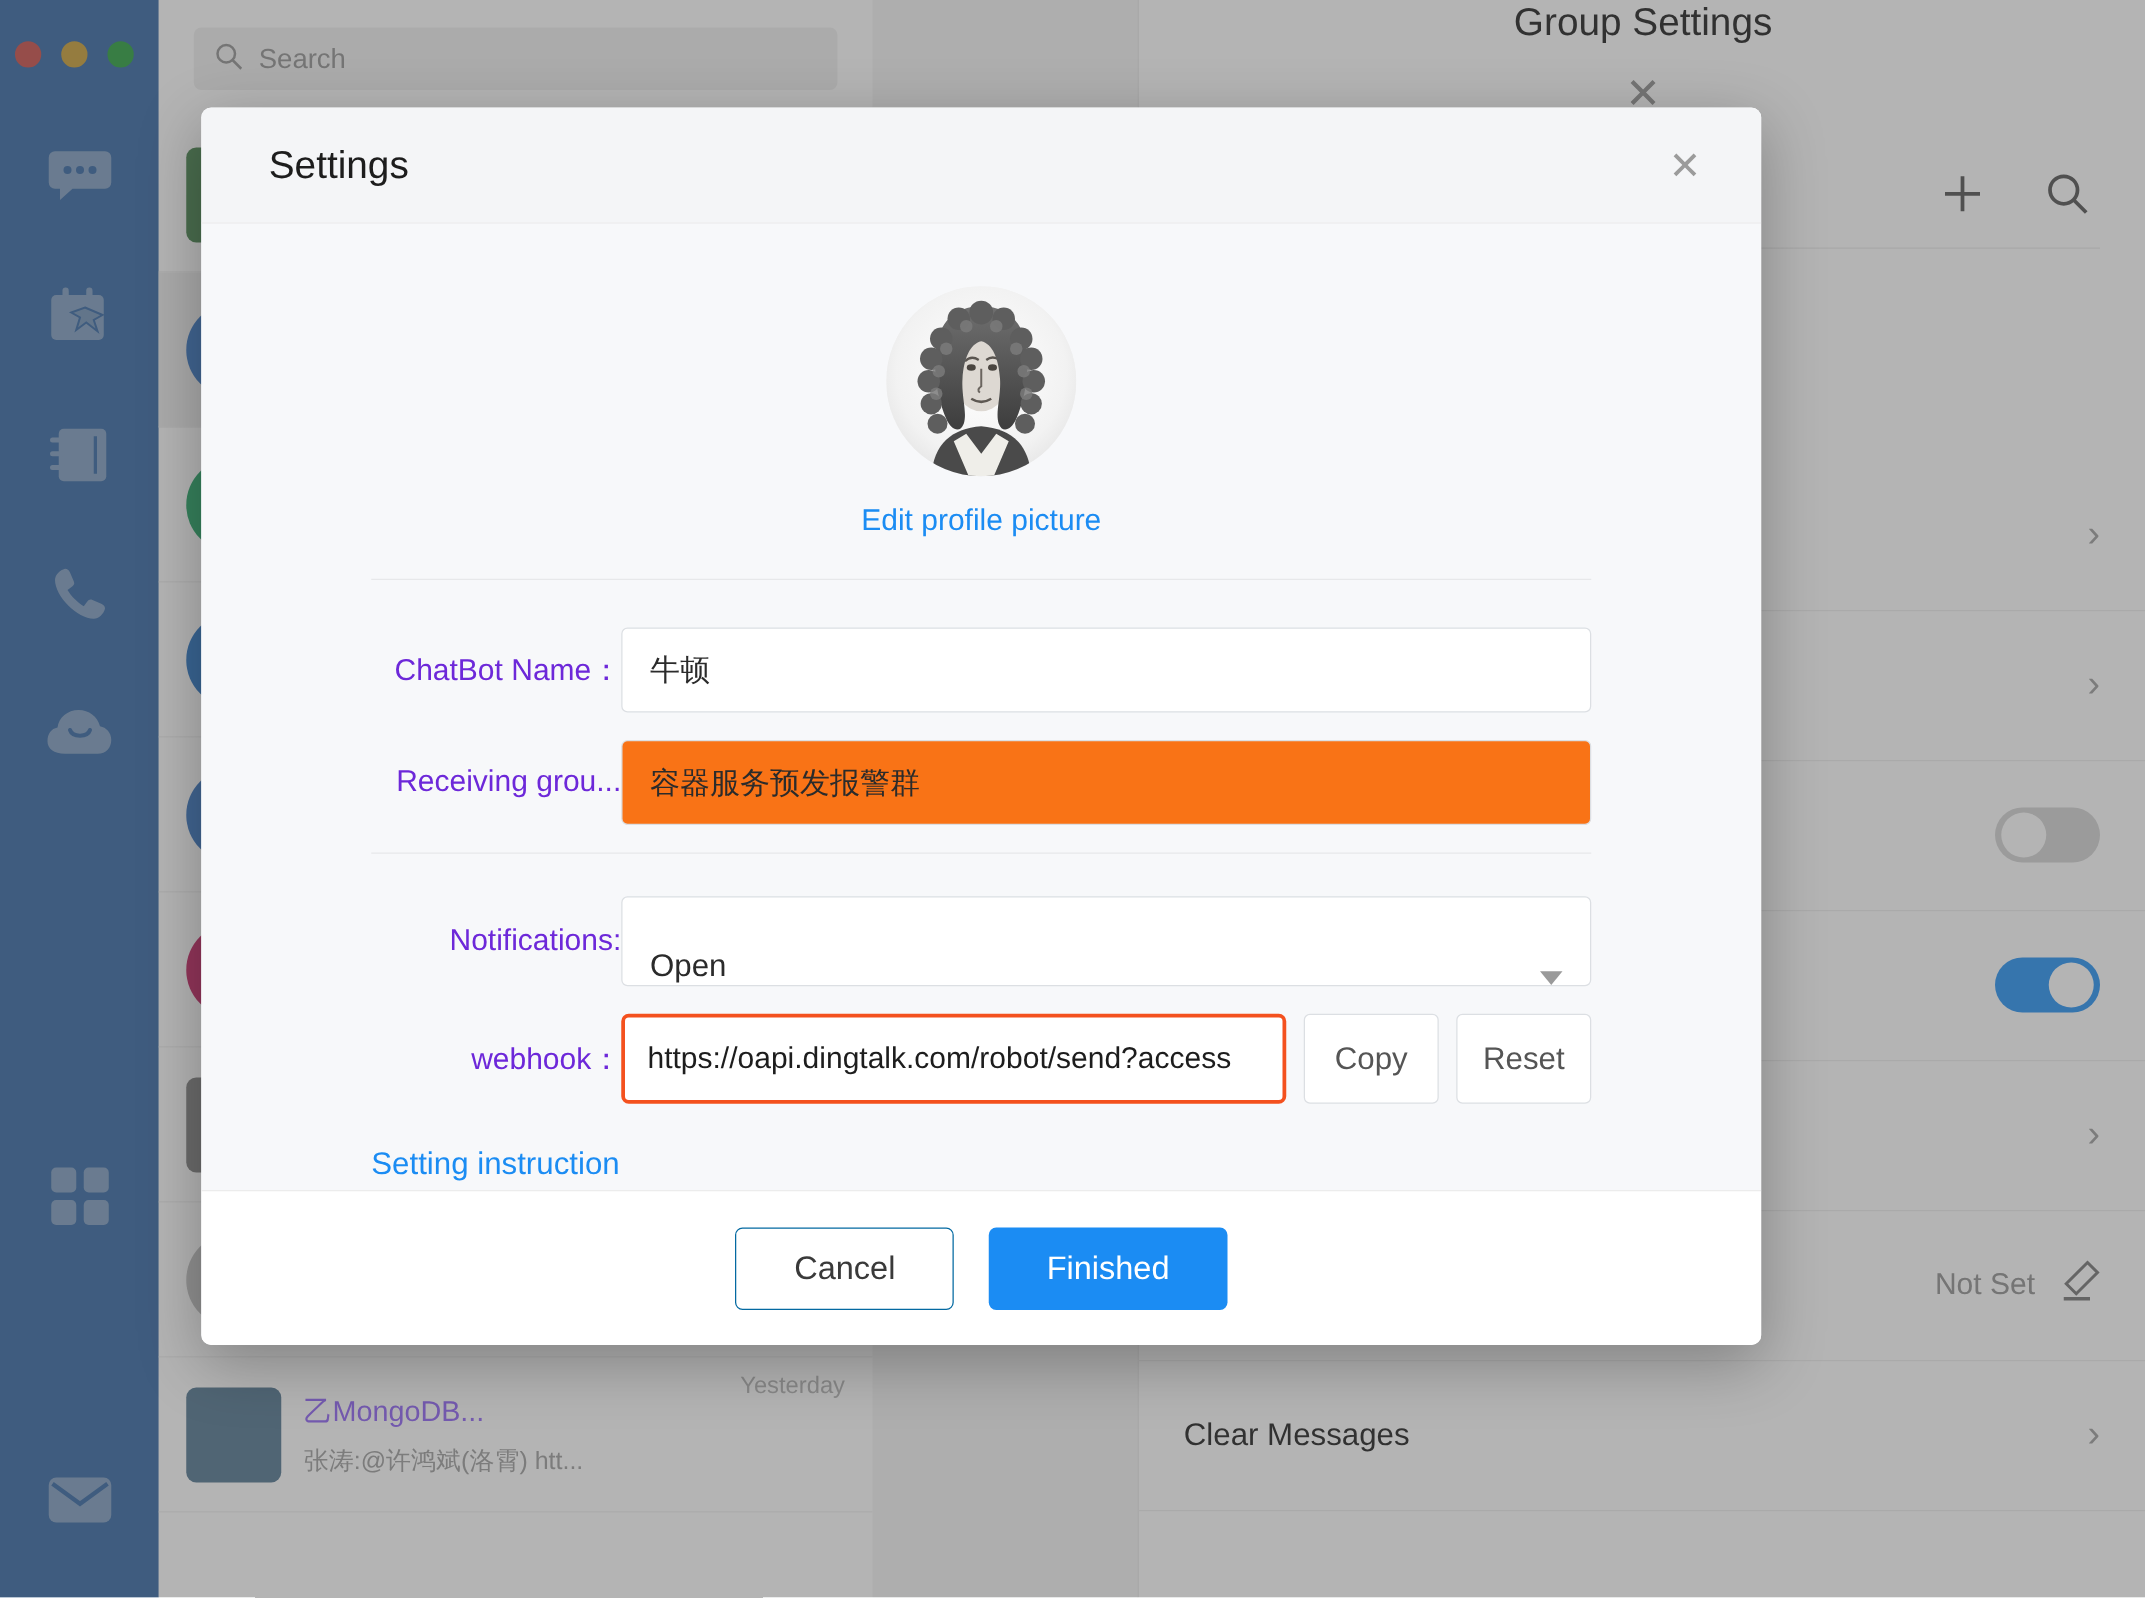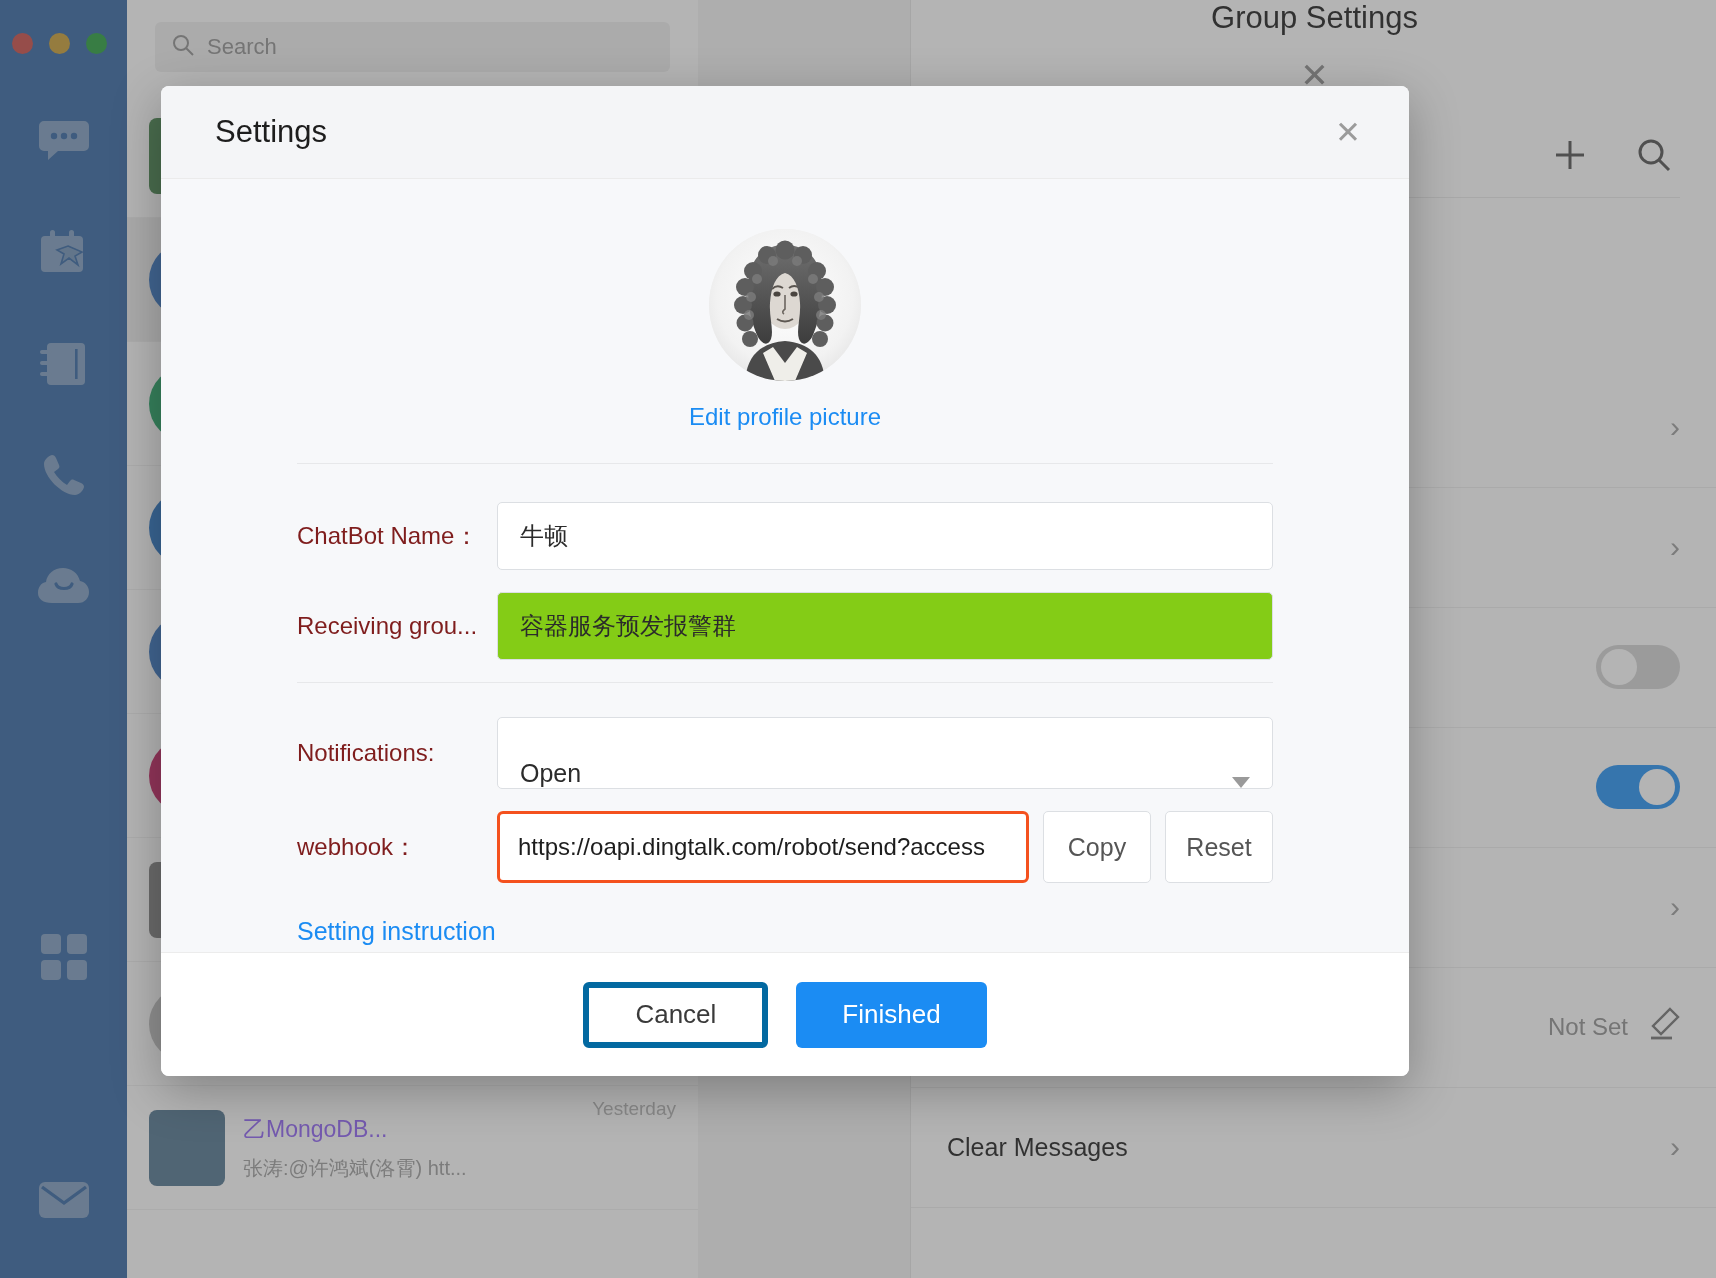--- a/index.html
+++ b/index.html
@@ -109,27 +109,27 @@
     width: 152px; height: 152px; border-radius: 50%; margin: 0 auto;
     overflow: hidden; background: #f2f2f2; position: relative;
   }
   .bot-avatar svg { display: block; width: 152px; height: 152px; }
   .edit-pic { margin-top: 22px; font-size: 24px; color: #1b8cf3; }
 
   .hr { height: 1px; background: #e7e8ea; margin: 32px 136px 0 136px; }
 
   .form { padding: 38px 136px 0 136px; }
   .frow { display: flex; align-items: center; margin-bottom: 22px; }
-  .flabel { width: 200px; font-size: 24px; color: #7f1d1d; text-align: left; flex: 0 0 200px; }
+  .flabel { width: 200px; font-size: 24px; color: #6d28d9; text-align: right; flex: 0 0 200px; }
   .finput {
     flex: 1; height: 68px; border: 1px solid #dcdfe3; border-radius: 5px;
     background: #ffffff; display: flex; align-items: center; padding: 0 22px;
     font-size: 24px; color: #2b2b2b;
   }
-  .finput.disabled { background: #84cc16; border-color: #dcdfe3; color: #2b2b2b; }
+  .finput.disabled { background: #f97316; border-color: #dcdfe3; color: #2b2b2b; }
   .hr2 { height: 1px; background: #e7e8ea; margin: 18px 0 0 0; }
 
   .select {
     flex: 1; height: 72px; border: 1px solid #dcdfe3; border-radius: 5px; background: #fff;
     display: flex; align-items: flex-end; justify-content: space-between; padding: 0 22px;
     font-size: 25px; color: #2b2b2b;
   }
   .caret { width: 0; height: 0; border-left: 9px solid transparent; border-right: 9px solid transparent; border-top: 11px solid #9a9a9a; }
 
   .webhook-row { display: flex; align-items: center; gap: 14px; flex: 1; }
@@ -145,21 +145,21 @@
   .setting-link { margin: 34px 0 0 0; font-size: 25px; color: #1b8cf3; }
 
   .modal-foot {
     height: 124px; background: #ffffff; border-top: 1px solid #ececec;
     display: flex; align-items: center; justify-content: center; gap: 28px;
   }
   .btn {
     height: 66px; border-radius: 6px; font-size: 26px;
     display: flex; align-items: center; justify-content: center; padding: 0 46px;
   }
-  .btn.cancel { background: #fff; border: 6px solid #0369a1; color: #3a3a3a; min-width: 172px; }
+  .btn.cancel { background: #fff; border: 1px solid #0369a1; color: #3a3a3a; min-width: 172px; }
   .btn.primary { background: #1b8cf3; color: #fff; min-width: 172px; }
 </style>
 </head>
 <body>
 
 <div id="app">
 
   <div class="bg-layer">
 
     <div class="sidebar">

